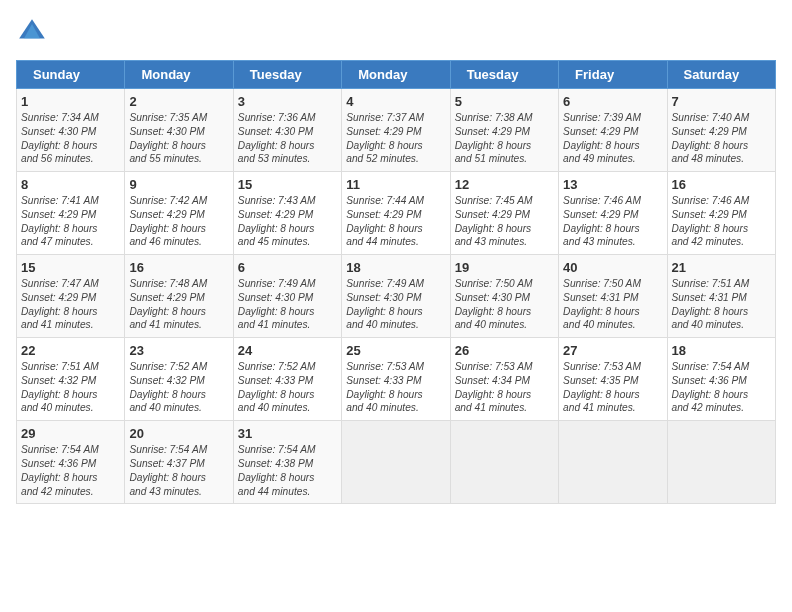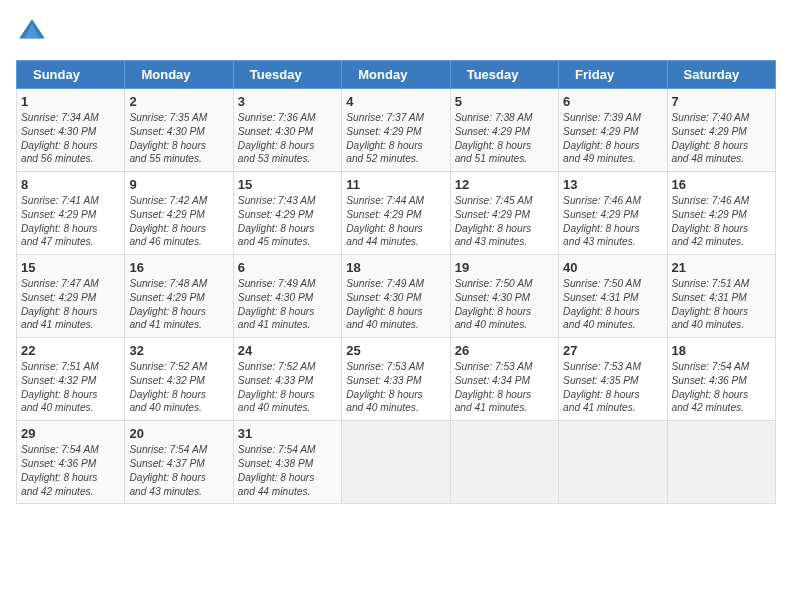--- a/index.html
+++ b/index.html
@@ -205,21 +205,21 @@
           <span class="day-num">21</span>
           <div class="cell-text">Sunrise: 7:51 AM<br>Sunset: 4:31 PM<br>Daylight: 8 hours<br>and 40 minutes.</div>
         </td>
       </tr>
       <tr>
         <td>
           <span class="day-num">22</span>
           <div class="cell-text">Sunrise: 7:51 AM<br>Sunset: 4:32 PM<br>Daylight: 8 hours<br>and 40 minutes.</div>
         </td>
         <td>
-          <span class="day-num">32</span>
+          <span class="day-num">23</span>
           <div class="cell-text">Sunrise: 7:52 AM<br>Sunset: 4:32 PM<br>Daylight: 8 hours<br>and 40 minutes.</div>
         </td>
         <td>
           <span class="day-num">24</span>
           <div class="cell-text">Sunrise: 7:52 AM<br>Sunset: 4:33 PM<br>Daylight: 8 hours<br>and 40 minutes.</div>
         </td>
         <td>
           <span class="day-num">25</span>
           <div class="cell-text">Sunrise: 7:53 AM<br>Sunset: 4:33 PM<br>Daylight: 8 hours<br>and 40 minutes.</div>
         </td>

